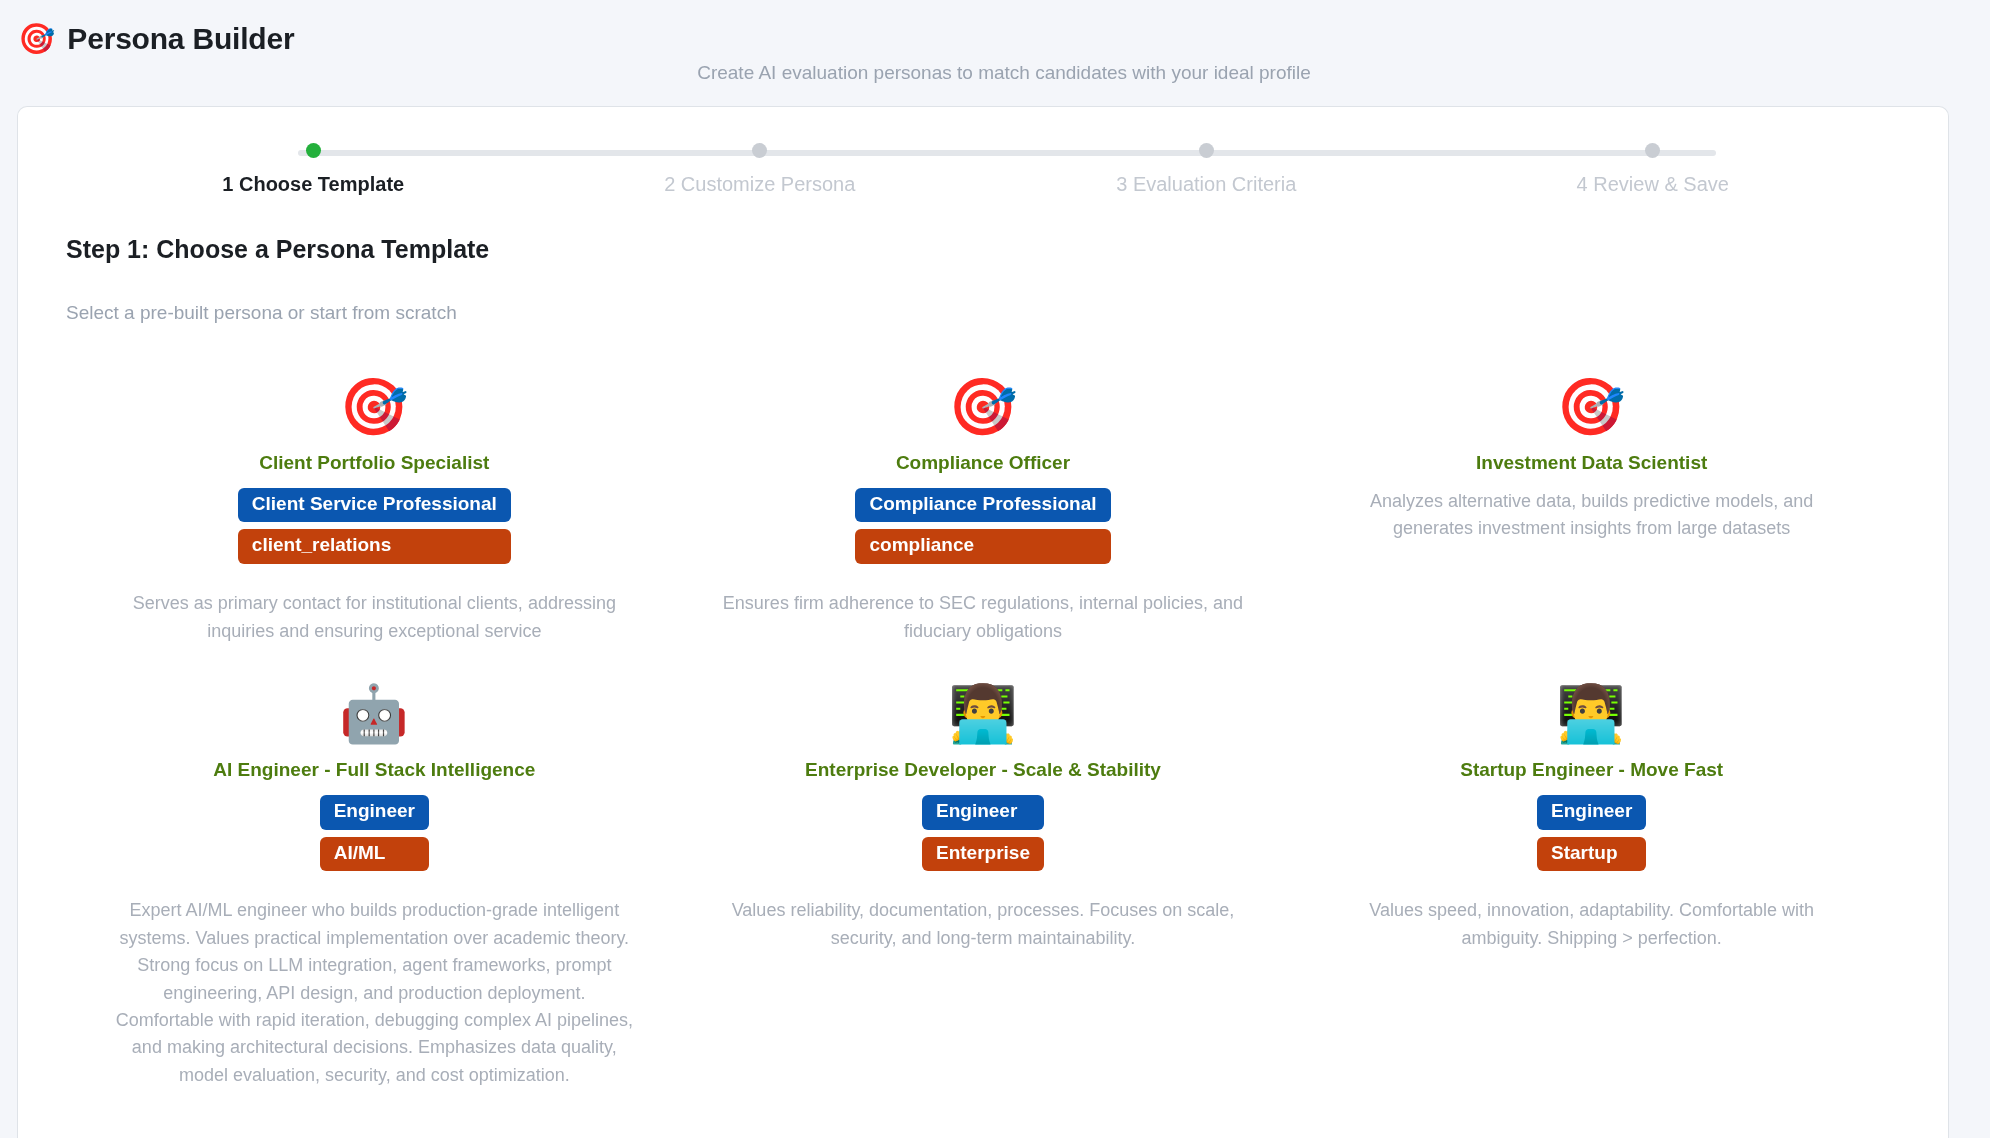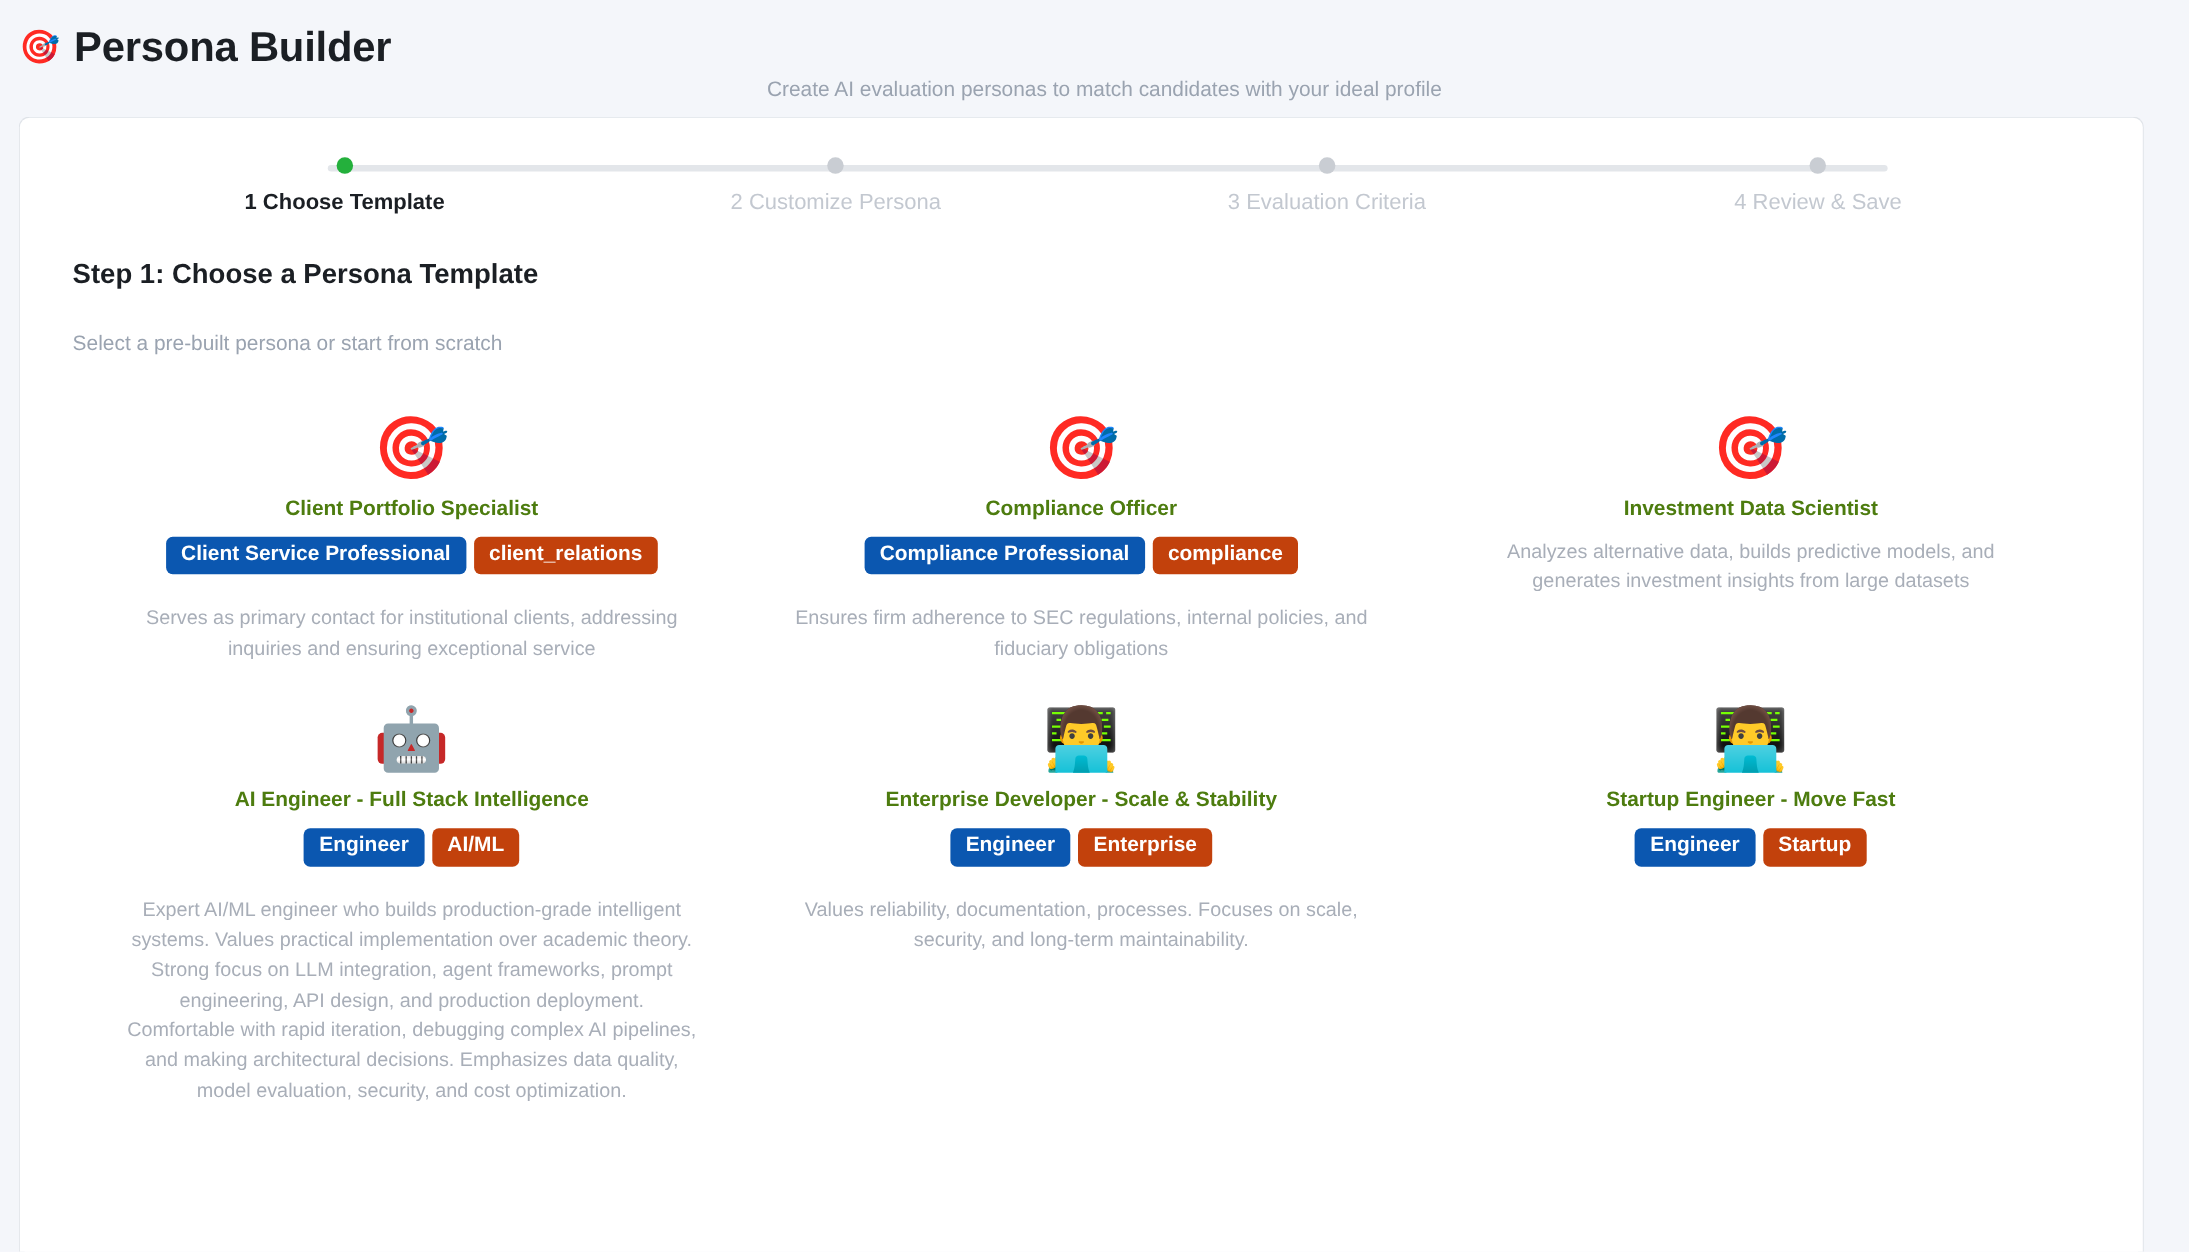--- a/index.html
+++ b/index.html
@@ -19,21 +19,21 @@
     display: flex;
     align-items: center;
     gap: 12px;
   }
   .app-emoji {
     font-size: 30px;
     line-height: 1;
     display: inline-block;
   }
   .app-title {
-    font-size: 38px;
+    font-size: 30px;
     font-weight: 700;
     color: #1b1f24;
     letter-spacing: -0.2px;
   }
   .app-subtitle {
     margin-top: 6px;
     font-size: 19px;
     color: #9aa3b0;
     font-weight: 400;
     text-align: center;
@@ -147,20 +147,21 @@
     color: #4d7c0f;
     text-align: center;
     margin-bottom: 14px;
   }
   .card-badges {
     display: flex;
     gap: 7px;
     justify-content: center;
     margin-bottom: 26px;
     flex-wrap: wrap;
+    flex-direction: column;
   }
   .badge {
     font-size: 19px;
     font-weight: 700;
     color: #ffffff;
     padding: 6px 14px 8px 14px;
     border-radius: 6px;
     line-height: 1.1;
     white-space: nowrap;
   }
@@ -260,16 +261,17 @@
       <div class="card-desc">Values reliability, documentation, processes. Focuses on scale, security, and long-term maintainability.</div>
     </div>
 
     <div class="template-card">
       <span class="card-emoji">👨‍💻</span>
       <div class="card-title">Startup Engineer - Move Fast</div>
       <div class="card-badges">
         <span class="badge blue">Engineer</span>
         <span class="badge green">Startup</span>
       </div>
+      <div class="card-desc">Values speed, innovation, adaptability. Comfortable with ambiguity. Shipping &gt; perfection.</div>
     </div>
 
   </div>
 </div>
 
 </body></html>

